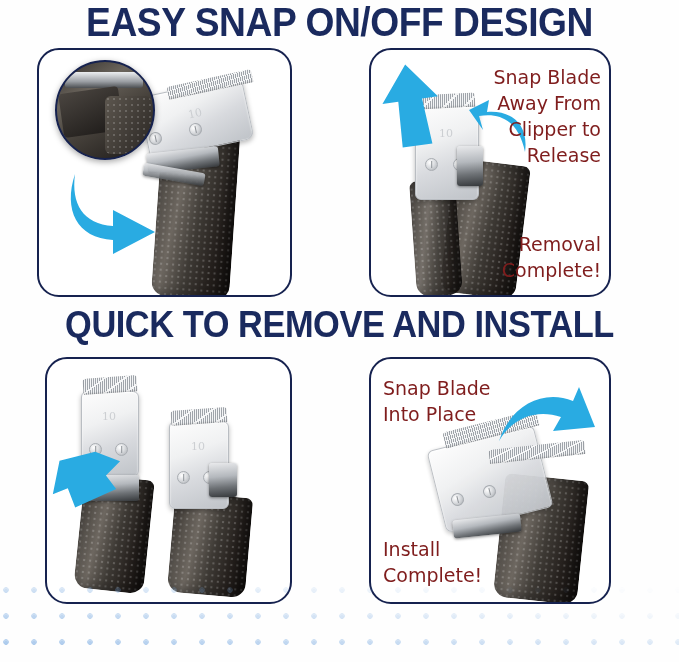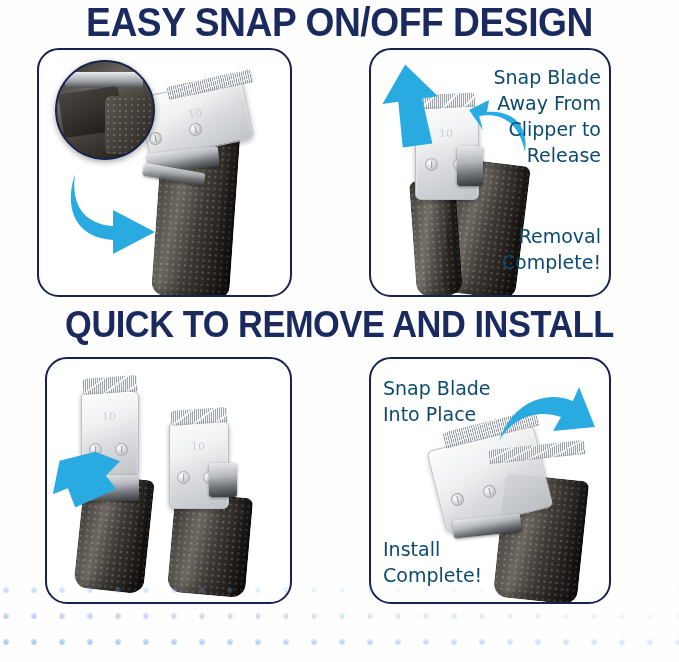--- a/index.html
+++ b/index.html
@@ -46,30 +46,30 @@
     overflow:hidden;
   }
   #panel1{left:37px;top:48px;width:251px;height:245px;}
   #panel2{left:369px;top:48px;width:238px;height:245px;}
   #panel3{left:45px;top:357px;width:243px;height:243px;}
   #panel4{left:369px;top:357px;width:238px;height:243px;}
 
   
   .cap{
     position:absolute;
-    color:#0c4a6e;
+    color:#7f1d1d;
     font-family:"DejaVu Sans",sans-serif;
     font-size:19px;
     line-height:26px;
     white-space:pre-line;
   }
 
   #p1-cap{left:12px;bottom:8px;width:148px;text-align:center;}
   #p2-cap-a{right:8px;top:14px;width:132px;text-align:right;}
-  #p2-cap-b{right:8px;bottom:20px;width:132px;text-align:right;}
+  #p2-cap-b{right:8px;bottom:12px;width:132px;text-align:right;}
   #p3-cap{right:6px;top:16px;width:160px;text-align:center;}
   #p4-cap-a{left:12px;top:16px;width:140px;text-align:left;}
   #p4-cap-b{left:12px;bottom:14px;width:150px;text-align:left;}
 
   
   .clipper{position:absolute;}
   .body-grip{
     position:absolute;
     background:
       radial-gradient(circle at 2px 2px, rgba(255,255,255,.20) 1.1px, rgba(255,255,255,0) 1.6px),

